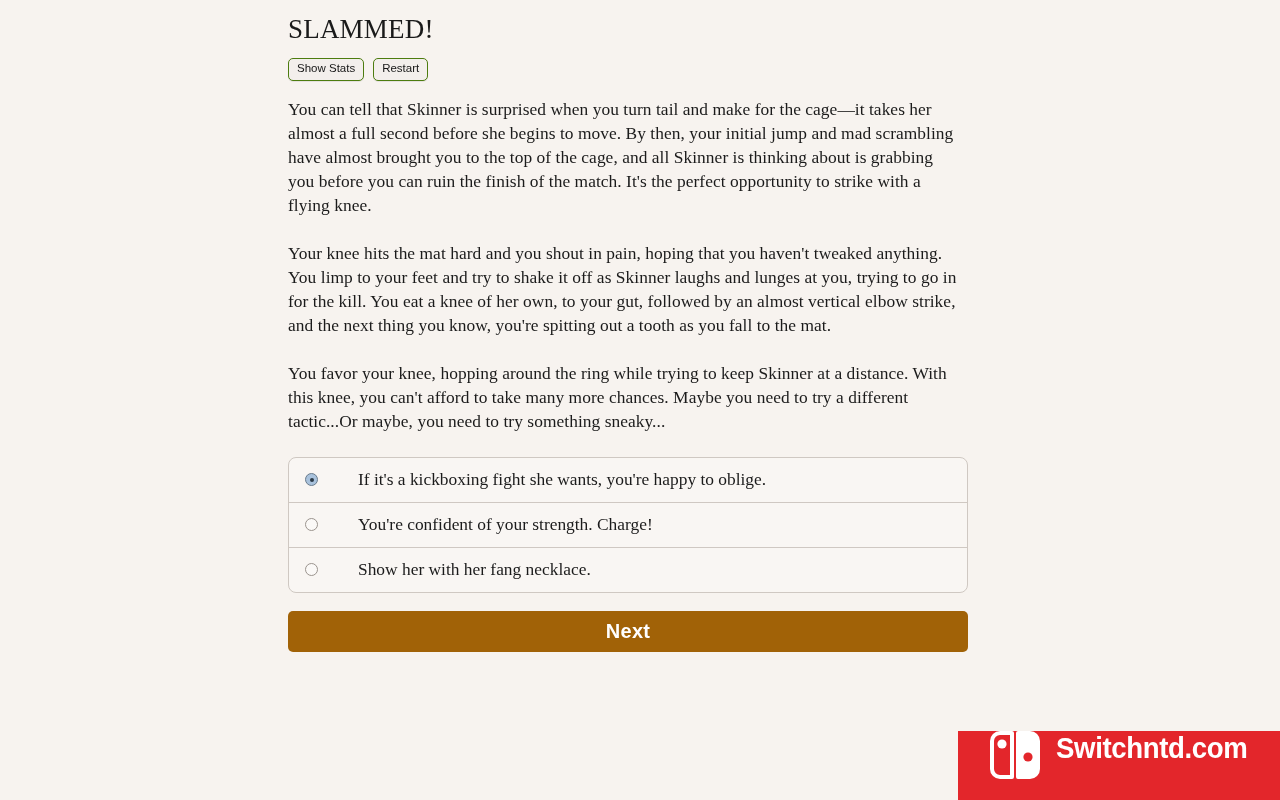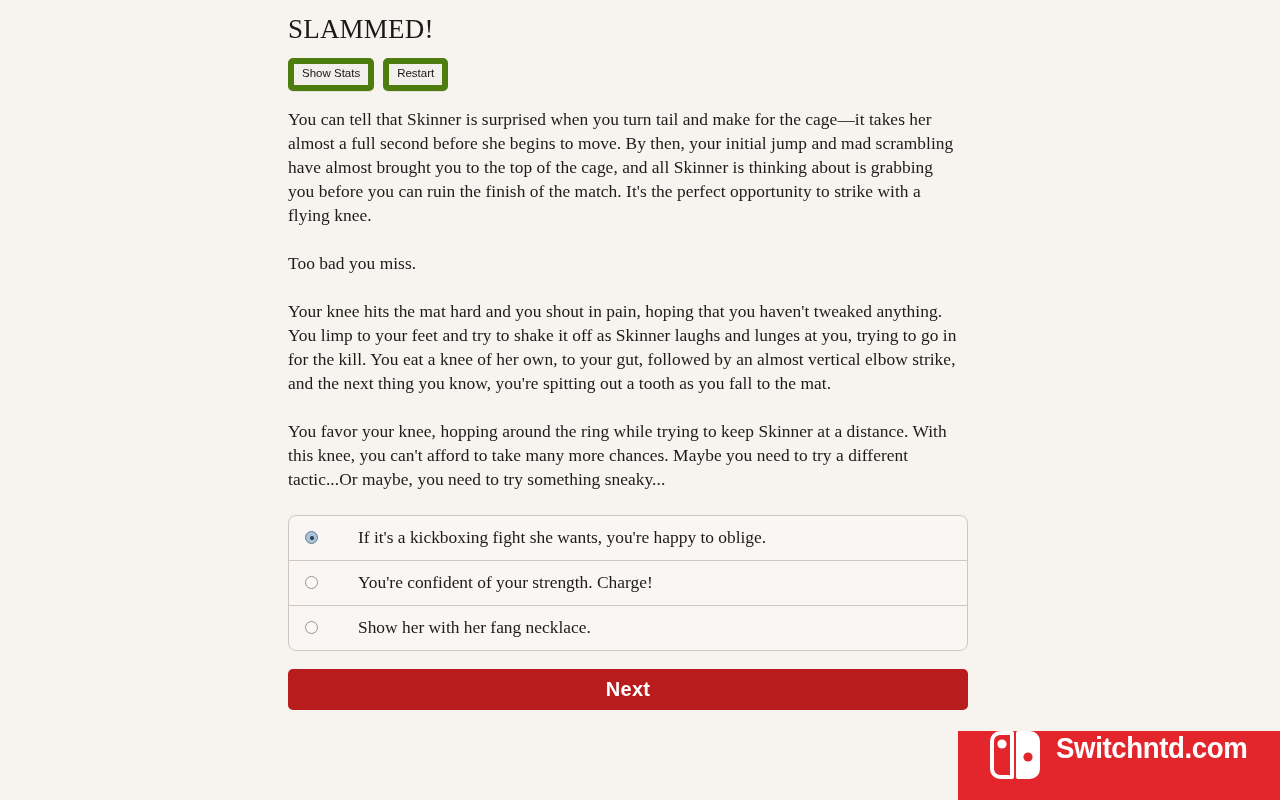--- a/index.html
+++ b/index.html
@@ -36,21 +36,21 @@
     display: flex;
     gap: 9px;
     align-items: center;
   }
   .tool-button {
     font-family: "Liberation Sans", sans-serif;
     font-size: 11.5px;
     line-height: 1;
     color: #161616;
     background: #f3efec;
-    border: 6px solid #4d7c0f;
+    border: 1px solid #4d7c0f;
     border-radius: 5px;
     padding: 4px 8px 5px 8px;
     cursor: pointer;
     box-shadow: 0 1px 0 rgba(0,0,0,0.07);
   }
   #story-text {
     margin-top: 16px;
   }
   #story-text p {
     margin: 0 10px 24px 0;
@@ -107,21 +107,21 @@
   .choice-label {
     font-size: 17.4px;
     line-height: 1.2;
     color: #1b1b1b;
     margin-left: 28px;
   }
   #next-button {
     margin-top: 18px;
     width: 100%;
     height: 41px;
-    background: #b91c1c;
+    background: #a16207;
     border: none;
     border-radius: 5px;
     color: #ffffff;
     font-family: "Liberation Sans", sans-serif;
     font-size: 20px;
     font-weight: bold;
     letter-spacing: 0.3px;
     cursor: pointer;
     display: flex;
     align-items: center;
@@ -163,21 +163,20 @@
 
   <h1 id="page-title">SLAMMED!</h1>
 
   <div id="toolbar">
     <button class="tool-button">Show Stats</button>
     <button class="tool-button">Restart</button>
   </div>
 
   <div id="story-text">
     <p>You can tell that Skinner is surprised when you turn tail and make for the cage—it takes her almost a full second before she begins to move. By then, your initial jump and mad scrambling have almost brought you to the top of the cage, and all Skinner is thinking about is grabbing you before you can ruin the finish of the match. It's the perfect opportunity to strike with a flying knee.</p>
-    <p>Too bad you miss.</p>
     <p>Your knee hits the mat hard and you shout in pain, hoping that you haven't tweaked anything. You limp to your feet and try to shake it off as Skinner laughs and lunges at you, trying to go in for the kill. You eat a knee of her own, to your gut, followed by an almost vertical elbow strike, and the next thing you know, you're spitting out a tooth as you fall to the mat.</p>
     <p>You favor your knee, hopping around the ring while trying to keep Skinner at a distance. With this knee, you can't afford to take many more chances. Maybe you need to try a different tactic...Or maybe, you need to try something sneaky...</p>
   </div>
 
   <div id="choices">
     <div class="choice-row">
       <span class="radio checked"></span>
       <span class="choice-label">If it's a kickboxing fight she wants, you're happy to oblige.</span>
     </div>
     <div class="choice-row">

